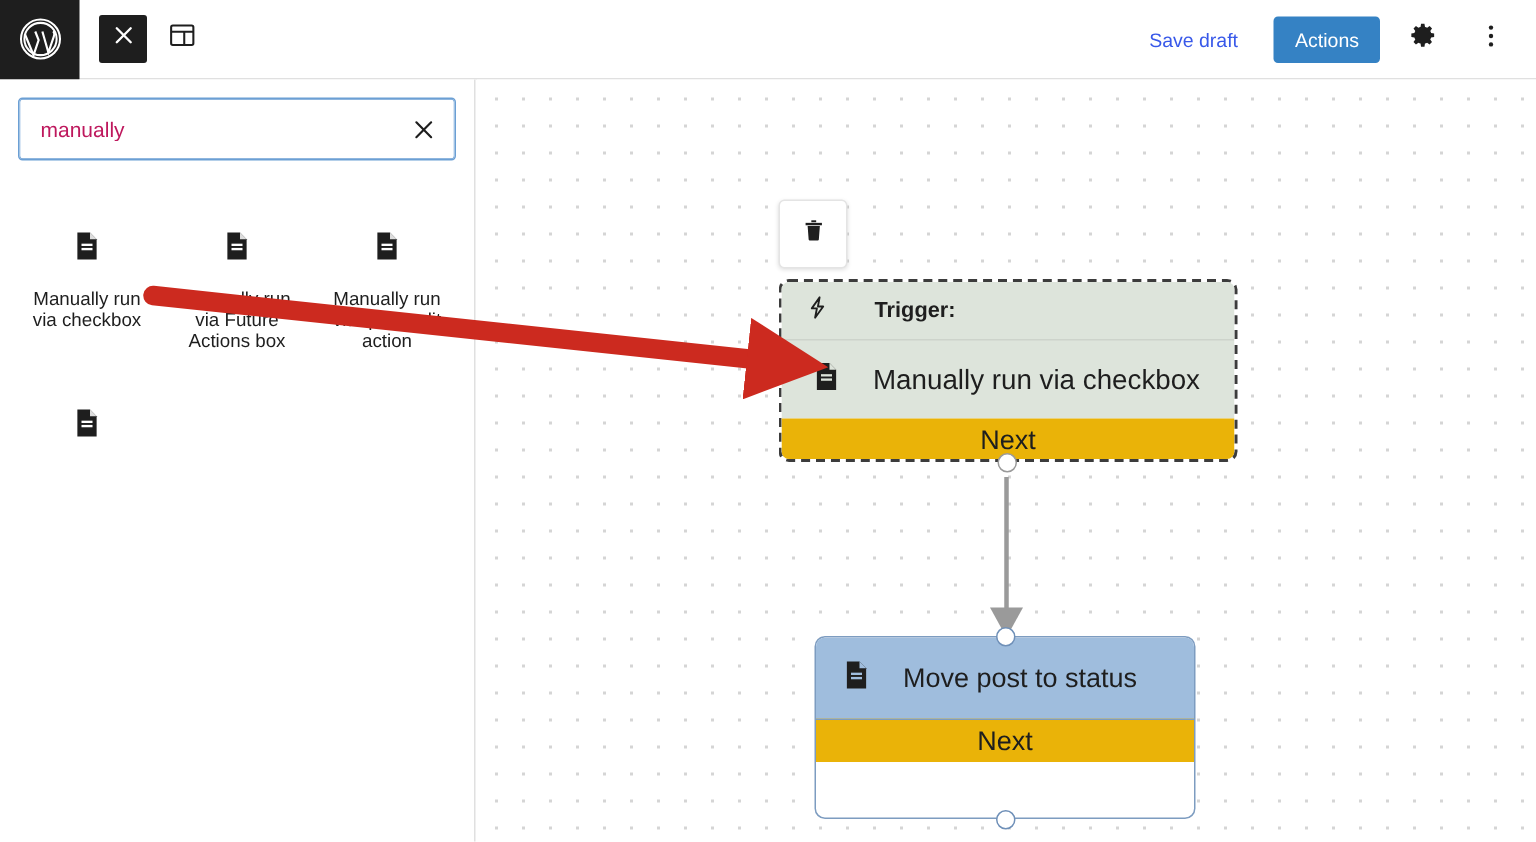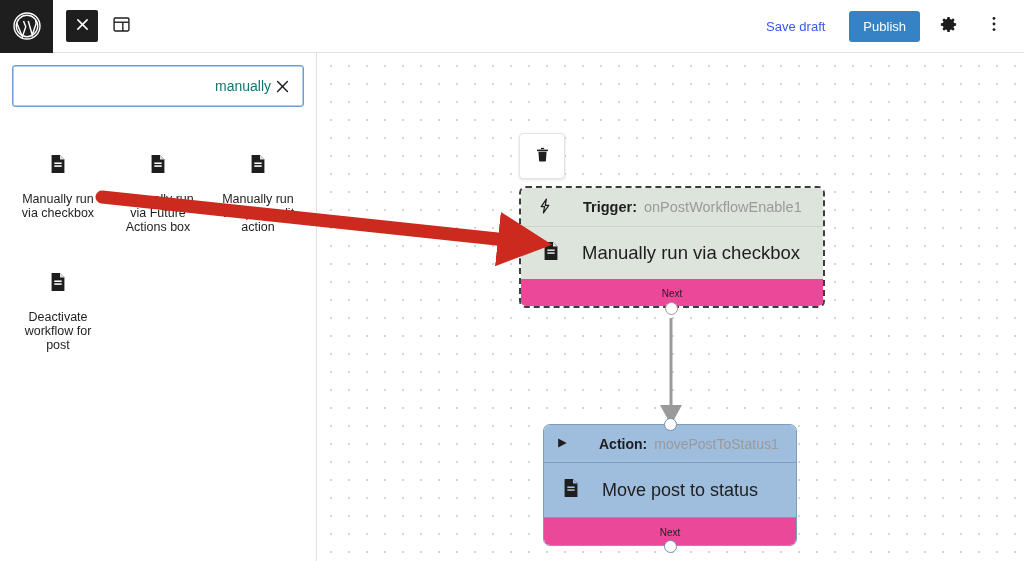--- a/index.html
+++ b/index.html
@@ -91,24 +91,23 @@
     border-radius: 3px;
     display: flex; align-items: center;
     padding: 0 12px;
     background: #fff;
     box-shadow: 0 0 0 0.5px #6b9fd4 inset;
   }
   .search-input {
     flex: 1;
     border: none; outline: none;
     font-size: 14px;
-    color: #0f766e;
+    color: #be185d;
     font-family: "Liberation Sans", sans-serif;
     background: transparent;
-    text-align: right;
   }
   .search-clear {
     width: 18px; height: 18px;
     cursor: pointer;
     display: flex; align-items: center; justify-content: center;
     flex: 0 0 auto;
   }
 
   .block-grid {
     display: grid;
@@ -188,23 +187,23 @@
     gap: 20px;
     border-top: 1px solid rgba(0,0,0,0.07);
   }
   .node-title {
     font-size: 18.5px;
     color: #1e1e1e;
   }
   .node-foot {
     height: 29px;
     display: flex; align-items: center; justify-content: center;
-    font-size: 10px;
+    font-size: 18px;
     color: #1e1e1e;
-    background: #ec4899;
+    background: #eab308;
   }
 
   .trigger-green .node-head,
   .trigger-green .node-body { background: #dde4db; }
 
   
   .node-action {
     position: absolute;
     left: 225px; top: 371px;
     width: 254px; height: 122px;
@@ -271,21 +270,21 @@
       <svg width="19" height="19" viewBox="0 0 20 20" fill="none" stroke="#1e1e1e" stroke-width="1.45">
         <rect x="2.2" y="3.2" width="15.6" height="13.6" rx="1.2"></rect>
         <line x1="2.2" y1="7.6" x2="17.8" y2="7.6"></line>
         <line x1="11.4" y1="7.6" x2="11.4" y2="16.8"></line>
       </svg>
     </span>
   </div>
 
   <div class="topbar-right">
     <span class="save-draft">Save draft</span>
-    <button class="publish-btn">Publish</button>
+    <button class="publish-btn">Actions</button>
     <div class="icon-btn">
       <span>
         <svg width="19" height="19" viewBox="0 0 20 20" fill="#1e1e1e">
           <path d="M10 6.6a3.4 3.4 0 1 0 0 6.8 3.4 3.4 0 0 0 0-6.8zm0 5.2a1.8 1.8 0 1 1 0-3.6 1.8 1.8 0 0 1 0 3.6z"></path>
           <path d="M18 11.2v-2.4l-2.1-.35a6 6 0 0 0-.62-1.5l1.24-1.73-1.7-1.7-1.73 1.24a6 6 0 0 0-1.5-.62L11.2 2h-2.4l-.35 2.14a6 6 0 0 0-1.5.62L5.22 3.52l-1.7 1.7 1.24 1.73a6 6 0 0 0-.62 1.5L2 8.8v2.4l2.14.35a6 6 0 0 0 .62 1.5l-1.24 1.73 1.7 1.7 1.73-1.24a6 6 0 0 0 1.5.62L8.8 18h2.4l.35-2.14a6 6 0 0 0 1.5-.62l1.73 1.24 1.7-1.7-1.24-1.73a6 6 0 0 0 .62-1.5L18 11.2z"></path>
         </svg>
       </span>
     </div>
     <div class="icon-btn">
       <span>
@@ -351,21 +350,20 @@
 
     <div class="block-item">
       <span class="block-icon">
         <svg width="22" height="22" viewBox="0 0 24 24" fill="#1e1e1e">
           <path d="M5 2.2h9.2L19 7v14.8H5z"></path>
           <path d="M14.2 2.2 L19 7 h-4.8z" fill="#ffffff" opacity="0.85"></path>
           <rect x="8" y="10.3" width="8" height="1.7" fill="#ffffff"></rect>
           <rect x="8" y="13.4" width="8" height="1.7" fill="#ffffff"></rect>
         </svg>
       </span>
-      <span class="block-label">Deactivate workflow for post</span>
     </div>
 
   </div>
 </div>
 
 <div class="canvas">
 
   <svg class="connector">
     <line x1="353" y1="265" x2="353" y2="355" stroke="#9a9a9a" stroke-width="3"></line>
     <polygon points="353,372 342,352 364,352" fill="#9a9a9a"></polygon>
@@ -382,47 +380,37 @@
   </div>
 
   <div class="node-trigger trigger-green">
     <div class="node-head">
       <span>
         <svg width="14" height="16" viewBox="0 0 12 16" fill="none" stroke="#1e1e1e" stroke-width="1.25" stroke-linejoin="round">
           <path d="M7.4 1.2 L2.2 8.6 H5.6 L4.4 14.8 L9.8 7.3 H6.3 Z"></path>
         </svg>
       </span>
       <span class="kw">Trigger:</span>
-      <span class="val">onPostWorkflowEnable1</span>
     </div>
     <div class="node-body">
       <span>
         <svg width="22" height="24" viewBox="0 0 24 24" fill="#1e1e1e">
           <path d="M5 2.2h9.2L19 7v14.8H5z"></path>
           <path d="M14.2 2.2 L19 7 h-4.8z" fill="#dde4db"></path>
           <rect x="8" y="10.3" width="8" height="1.7" fill="#dde4db"></rect>
           <rect x="8" y="13.4" width="8" height="1.7" fill="#dde4db"></rect>
         </svg>
       </span>
       <span class="node-title">Manually run via checkbox</span>
     </div>
     <div class="node-foot">Next</div>
   </div>
   <div class="handle" style="left:347px; top:249px;"></div>
 
   <div class="node-action action-blue">
-    <div class="node-head">
-      <span>
-        <svg width="11" height="12" viewBox="0 0 11 12" fill="#1e1e1e">
-          <polygon points="1.2,1.4 9.6,6 1.2,10.6"></polygon>
-        </svg>
-      </span>
-      <span class="kw">Action:</span>
-      <span class="val">movePostToStatus1</span>
-    </div>
     <div class="node-body">
       <span>
         <svg width="22" height="24" viewBox="0 0 24 24" fill="#1e1e1e">
           <path d="M5 2.2h9.2L19 7v14.8H5z"></path>
           <path d="M14.2 2.2 L19 7 h-4.8z" fill="#9fbddd"></path>
           <rect x="8" y="10.3" width="8" height="1.7" fill="#9fbddd"></rect>
           <rect x="8" y="13.4" width="8" height="1.7" fill="#9fbddd"></rect>
         </svg>
       </span>
       <span class="node-title">Move post to status</span>

